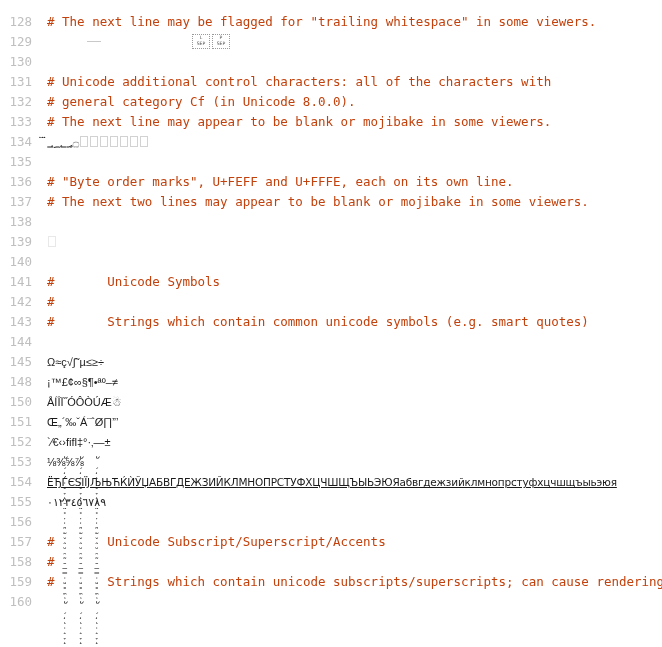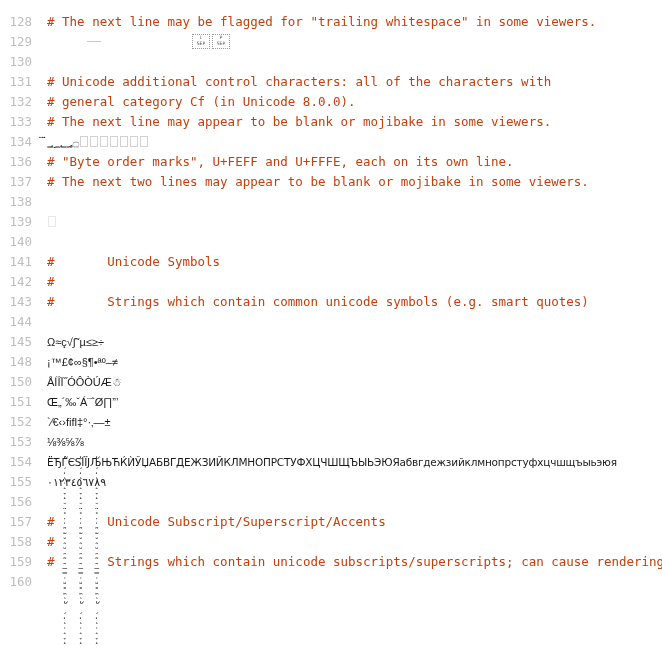--- a/index.html
+++ b/index.html
@@ -65,20 +65,21 @@
     color: #1a1a1a;
     font-family: Liberation Sans, sans-serif;
     font-size: 11px;
   }
 
   .line-content.cyr {
     color: #1a1a1a;
     font-family: "DejaVu Sans", "Liberation Sans", sans-serif;
     font-size: 10.5px;
     letter-spacing: -0.2px;
+    text-decoration: underline;
   }
 
   
   .tofu {
     display: inline-block;
     width: 8px;
     height: 11px;
     border: 1px solid #d2d2d2;
     margin: 0 1px;
     vertical-align: -1px;
@@ -137,20 +138,21 @@
 <body>
 
 <div id="code-viewer">
     <div class="code-row"><div class="line-number">128</div><div class="line-content comment"># The next line may be flagged for "trailing whitespace" in some viewers.</div></div>
     <div class="code-row"><div class="line-number">129</div><div class="line-content"><span style="display: inline-block; width: 40px;"></span><span class="dash-ws"></span><span style="display: inline-block; width: 90px;"></span><span class="ctrlpic"><span>L</span><span>SEP</span></span><span class="ctrlpic"><span>P</span><span>SEP</span></span></div></div>
     <div class="code-row"><div class="line-number">130</div><div class="line-content"></div></div>
     <div class="code-row"><div class="line-number">131</div><div class="line-content comment"># Unicode additional control characters: all of the characters with</div></div>
     <div class="code-row"><div class="line-number">132</div><div class="line-content comment"># general category Cf (in Unicode 8.0.0).</div></div>
     <div class="code-row"><div class="line-number">133</div><div class="line-content comment"># The next line may appear to be blank or mojibake in some viewers.</div></div>
     <div class="code-row"><div class="line-number">134</div><div class="line-content"><span class="arabic-mark">؀؁؂؃۝܏</span><span class="tofu"></span><span class="tofu"></span><span class="tofu"></span><span class="tofu"></span><span class="tofu"></span><span class="tofu"></span><span class="tofu"></span></div></div>
+    <div class="code-row"><div class="line-number">135</div><div class="line-content"></div></div>
     <div class="code-row"><div class="line-number">136</div><div class="line-content comment"># "Byte order marks", U+FEFF and U+FFFE, each on its own line.</div></div>
     <div class="code-row"><div class="line-number">137</div><div class="line-content comment"># The next two lines may appear to be blank or mojibake in some viewers.</div></div>
     <div class="code-row"><div class="line-number">138</div><div class="line-content"></div></div>
     <div class="code-row"><div class="line-number">139</div><div class="line-content"><span class="tofu faint"></span></div></div>
     <div class="code-row"><div class="line-number">140</div><div class="line-content"></div></div>
     <div class="code-row"><div class="line-number">141</div><div class="line-content comment">#	Unicode Symbols</div></div>
     <div class="code-row"><div class="line-number">142</div><div class="line-content comment">#</div></div>
     <div class="code-row"><div class="line-number">143</div><div class="line-content comment">#	Strings which contain common unicode symbols (e.g. smart quotes)</div></div>
     <div class="code-row"><div class="line-number">144</div><div class="line-content"></div></div>
     <div class="code-row"><div class="line-number">145</div><div class="line-content sym">Ω≈ç√∫˜µ≤≥÷</div></div>

